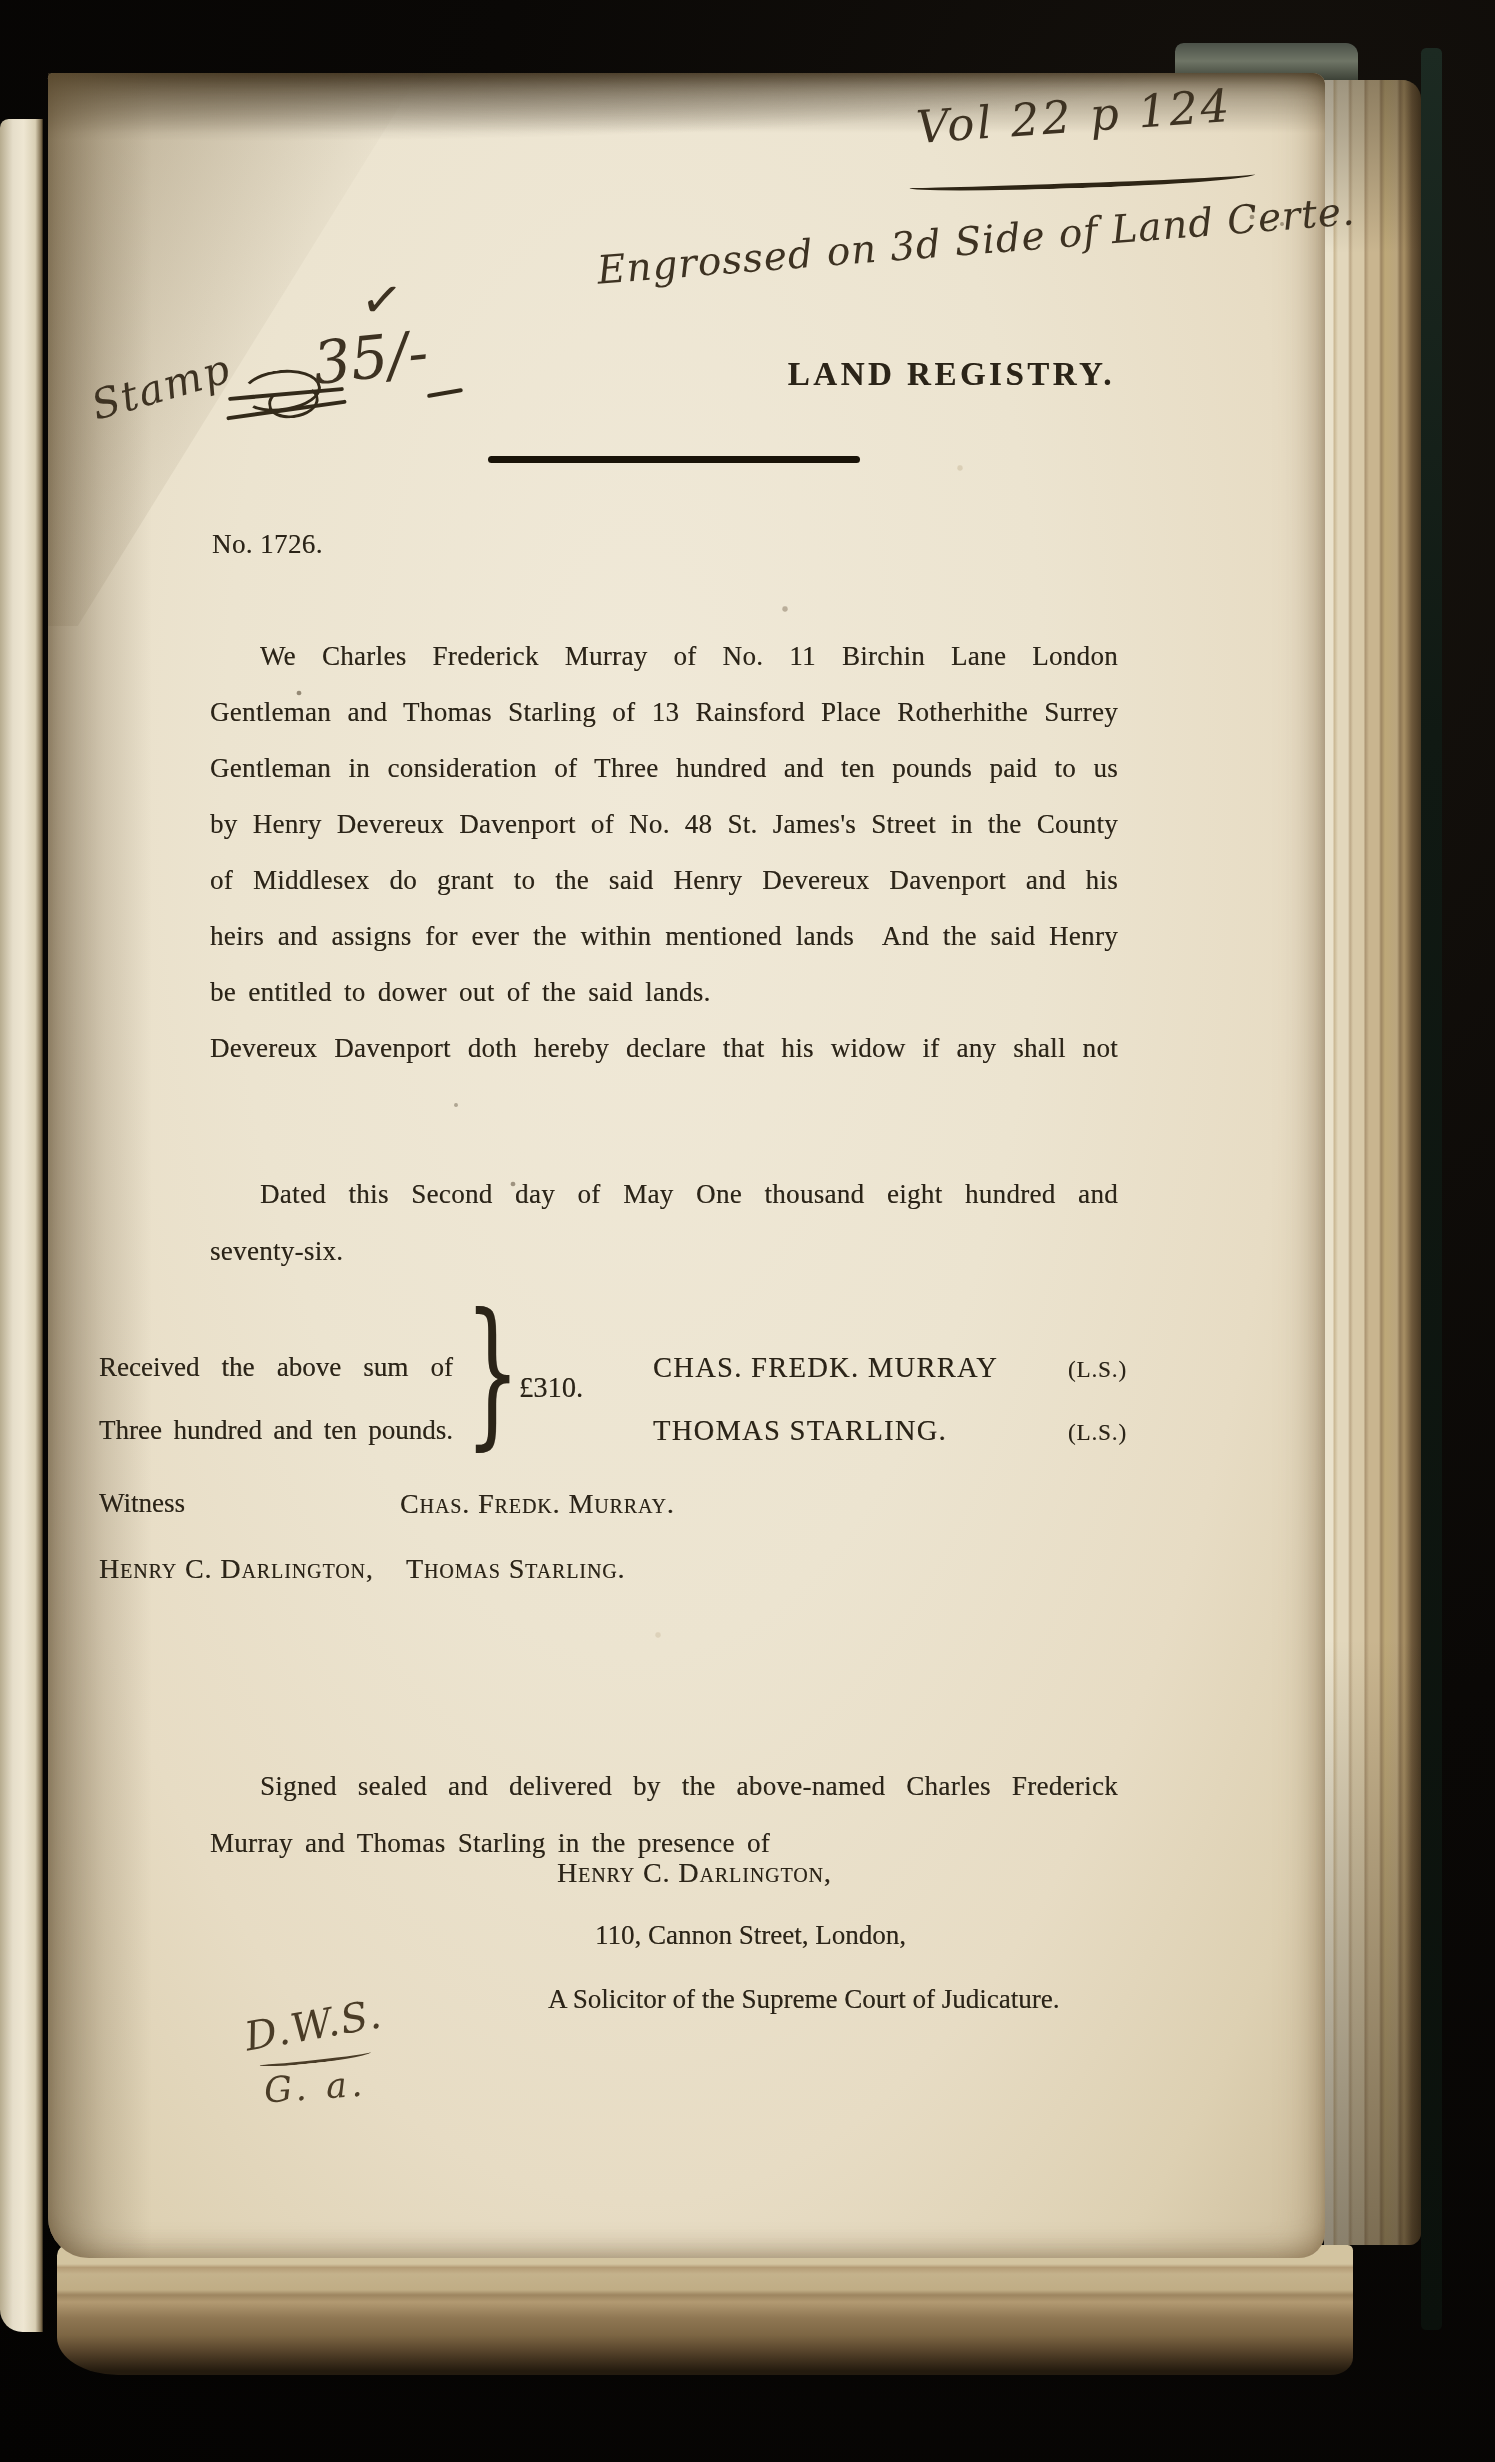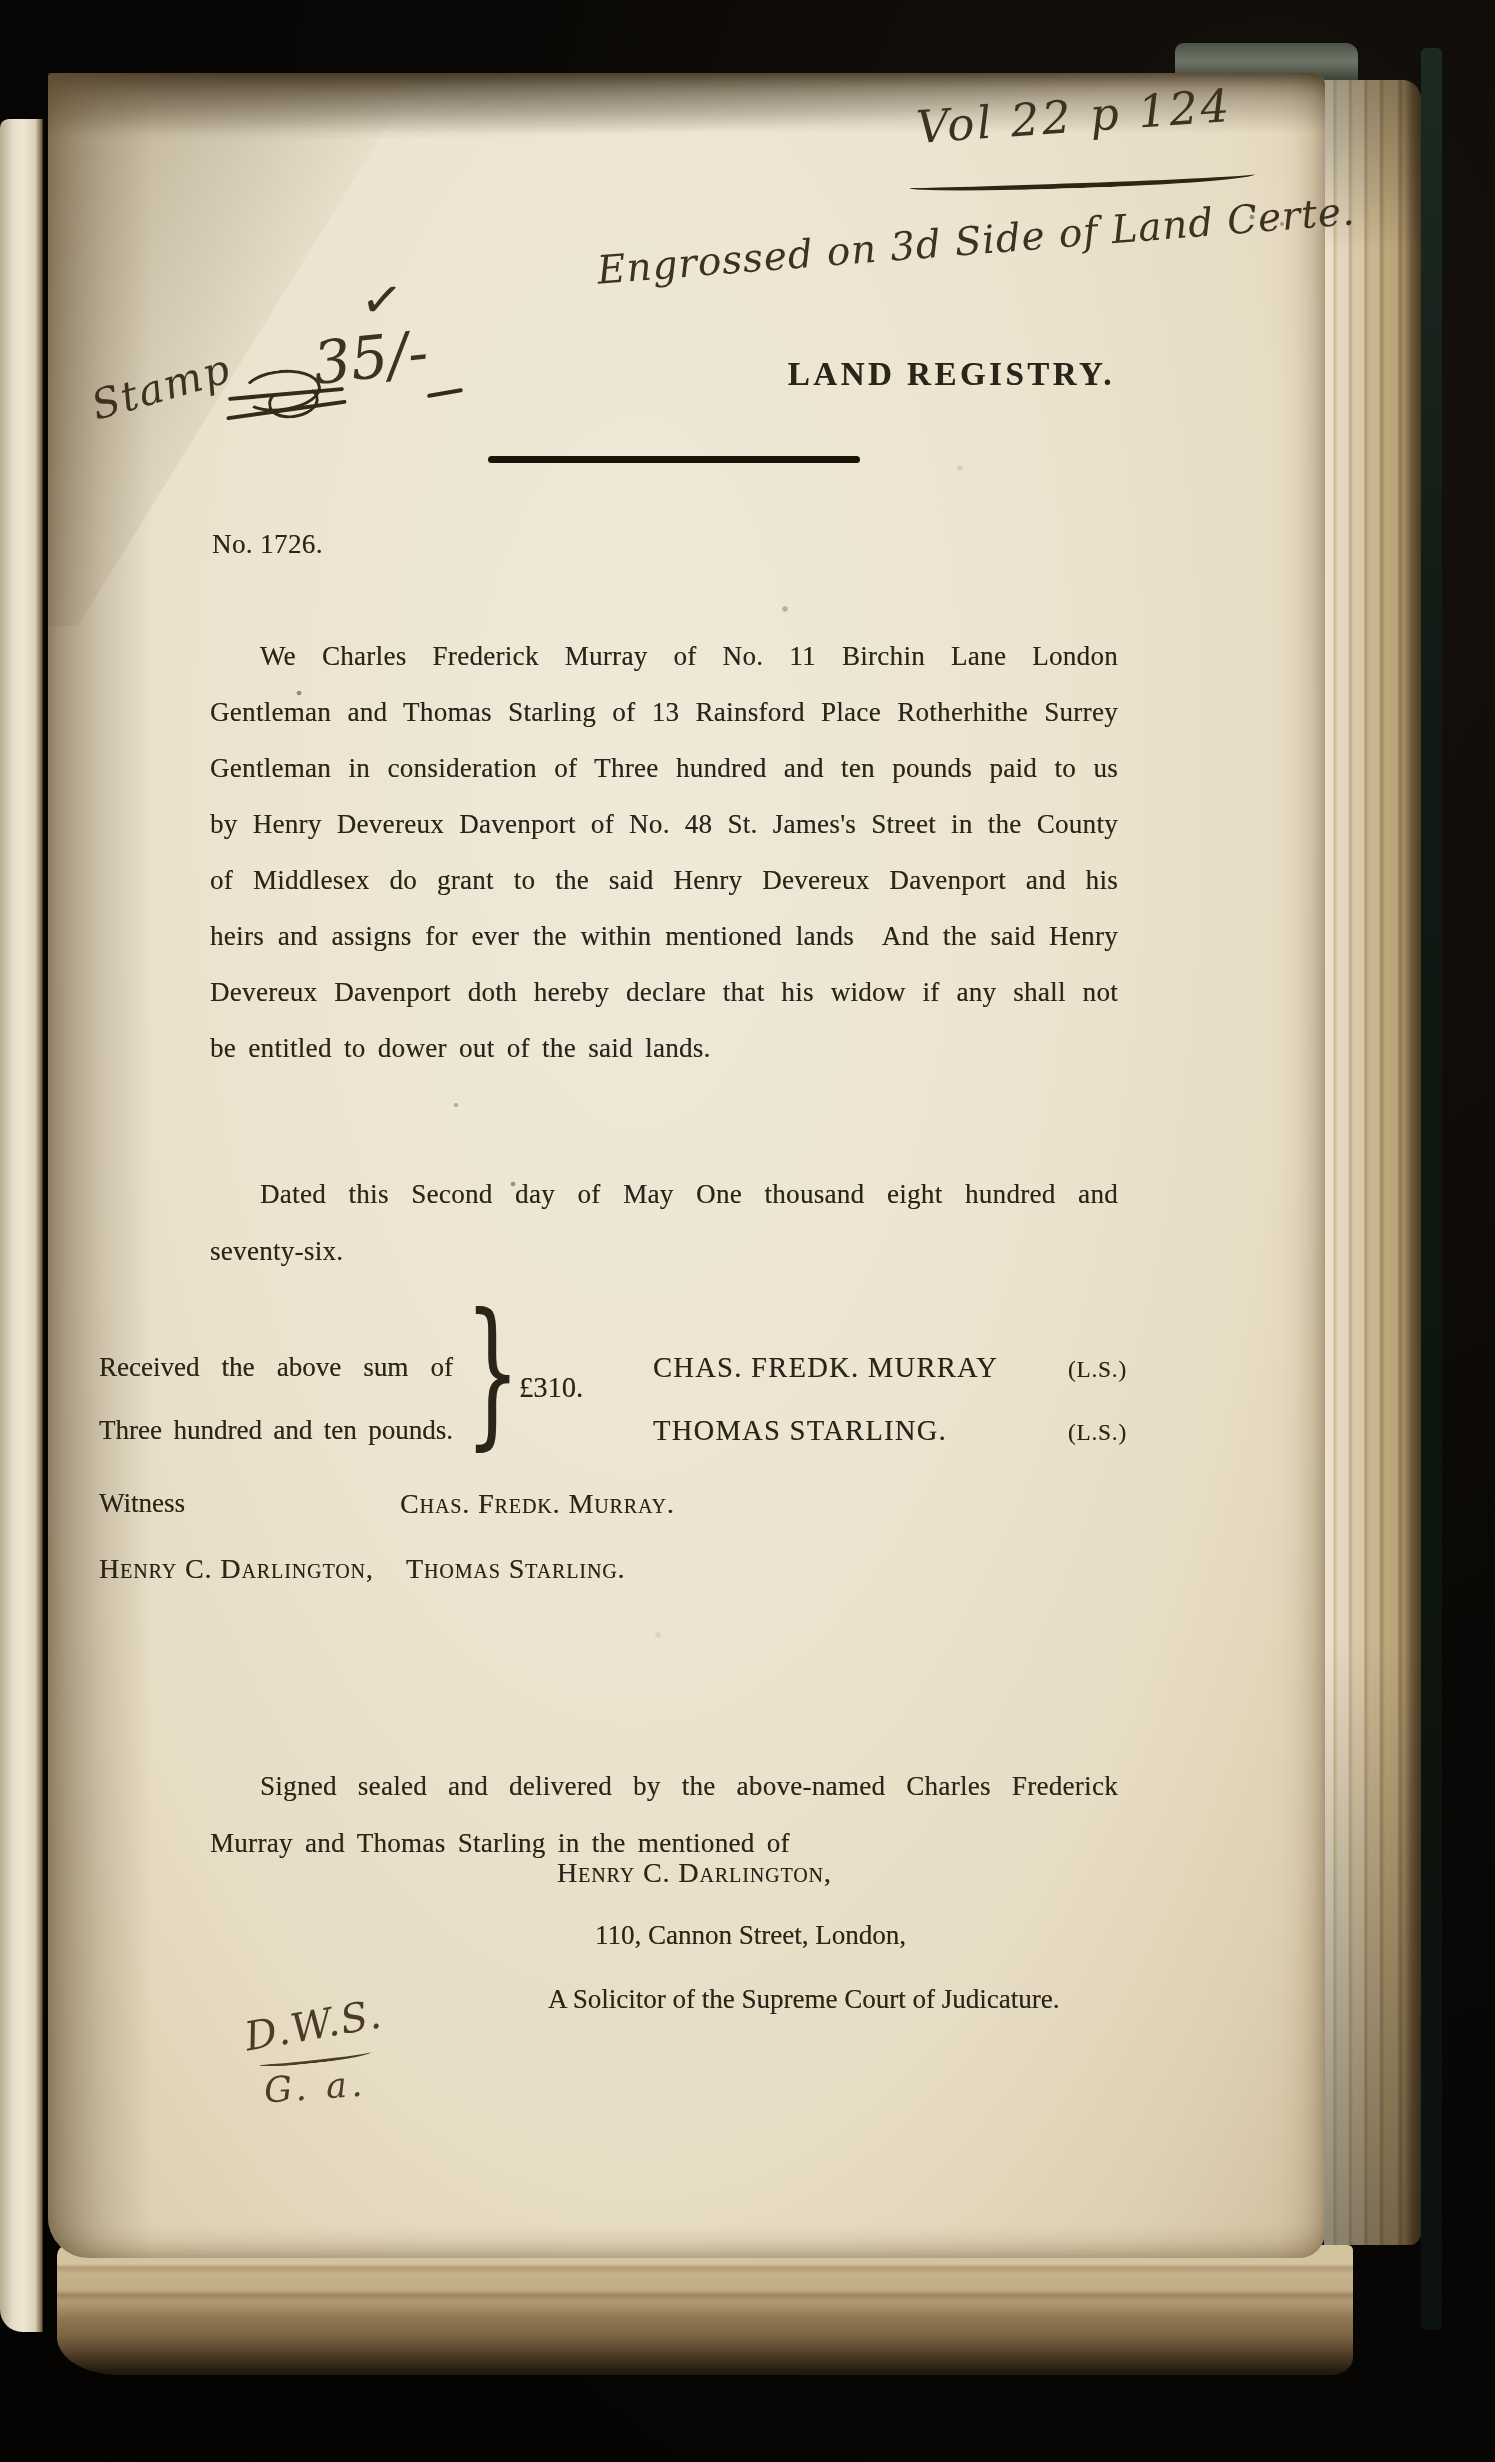--- a/index.html
+++ b/index.html
@@ -137,22 +137,22 @@
   <div class="rule"></div>
   <div class="print doc-number">No. 1726.</div>
 
   <div class="print para body-para">
     <div class="bline first">We Charles Frederick Murray of No. 11 Birchin Lane London</div>
     <div class="bline">Gentleman and Thomas Starling of 13 Rainsford Place Rotherhithe Surrey</div>
     <div class="bline">Gentleman in consideration of Three hundred and ten pounds paid to us</div>
     <div class="bline">by Henry Devereux Davenport of No. 48 St. James's Street in the County</div>
     <div class="bline">of Middlesex do grant to the said Henry Devereux Davenport and his</div>
     <div class="bline">heirs and assigns for ever the within mentioned lands&nbsp;&nbsp;And the said Henry</div>
+    <div class="bline lastline">be entitled to dower out of the said lands.</div>
     <div class="bline">Devereux Davenport doth hereby declare that his widow if any shall not</div>
-    <div class="bline lastline">be entitled to dower out of the said lands.</div>
   </div>
 
   <div class="print para dated-para">
     <div class="bline2 first">Dated this Second day of May One thousand eight hundred and</div>
     <div class="bline2 lastline">seventy-six.</div>
   </div>
 
   <div class="print receipt-left">
     <div class="rline">Received the above sum of</div>
     <div class="rline">Three hundred and ten pounds.</div>
@@ -170,21 +170,21 @@
     </div>
   </div>
 
   <div class="print w-label">Witness</div>
   <div class="print w-name1 sc">Chas. Fredk. Murray.</div>
   <div class="print w-name2l sc">Henry C. Darlington,</div>
   <div class="print w-name2r sc">Thomas Starling.</div>
 
   <div class="print para attest-para">
     <div class="bline2 first">Signed sealed and delivered by the above-named Charles Frederick</div>
-    <div class="bline2 lastline">Murray and Thomas Starling in the mentioned of</div>
+    <div class="bline2 lastline">Murray and Thomas Starling in the presence of</div>
   </div>
 
   <div class="print wd-name sc">Henry C. Darlington,</div>
   <div class="print wd-addr">110, Cannon Street, London,</div>
   <div class="print wd-sol">A Solicitor of the Supreme Court of Judicature.</div>
 
 </div>
 
 
 </body></html>

